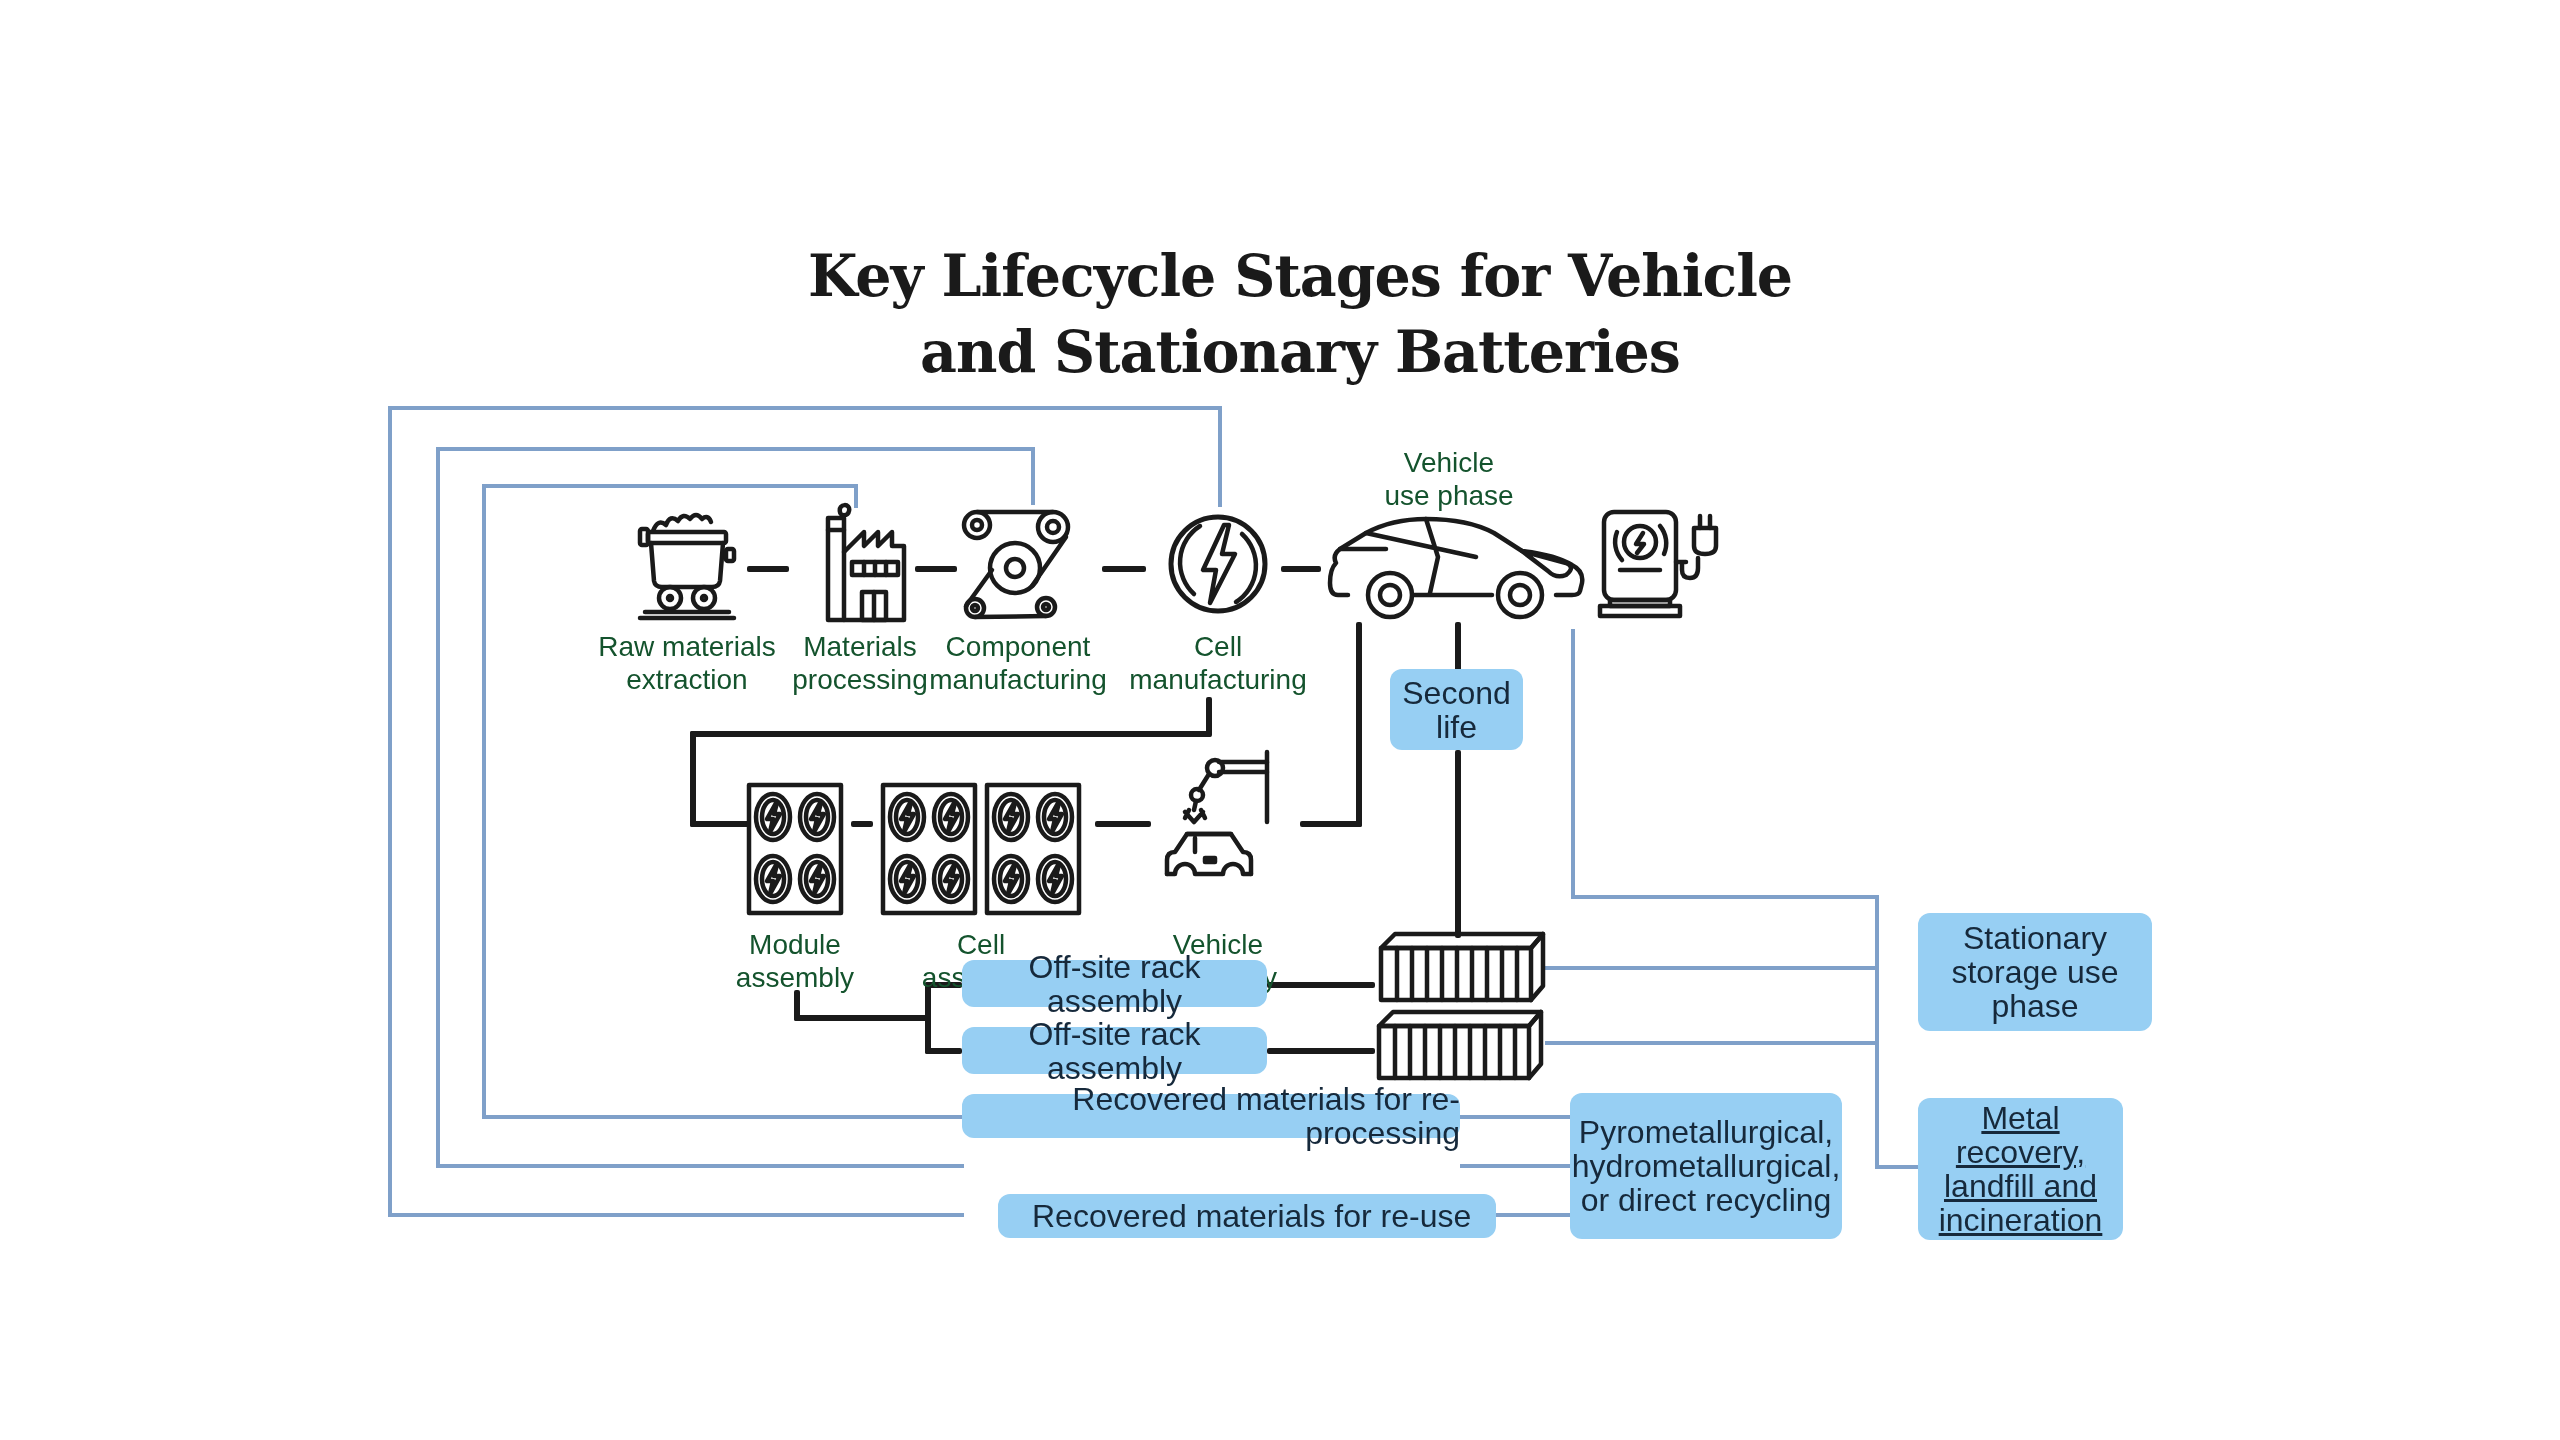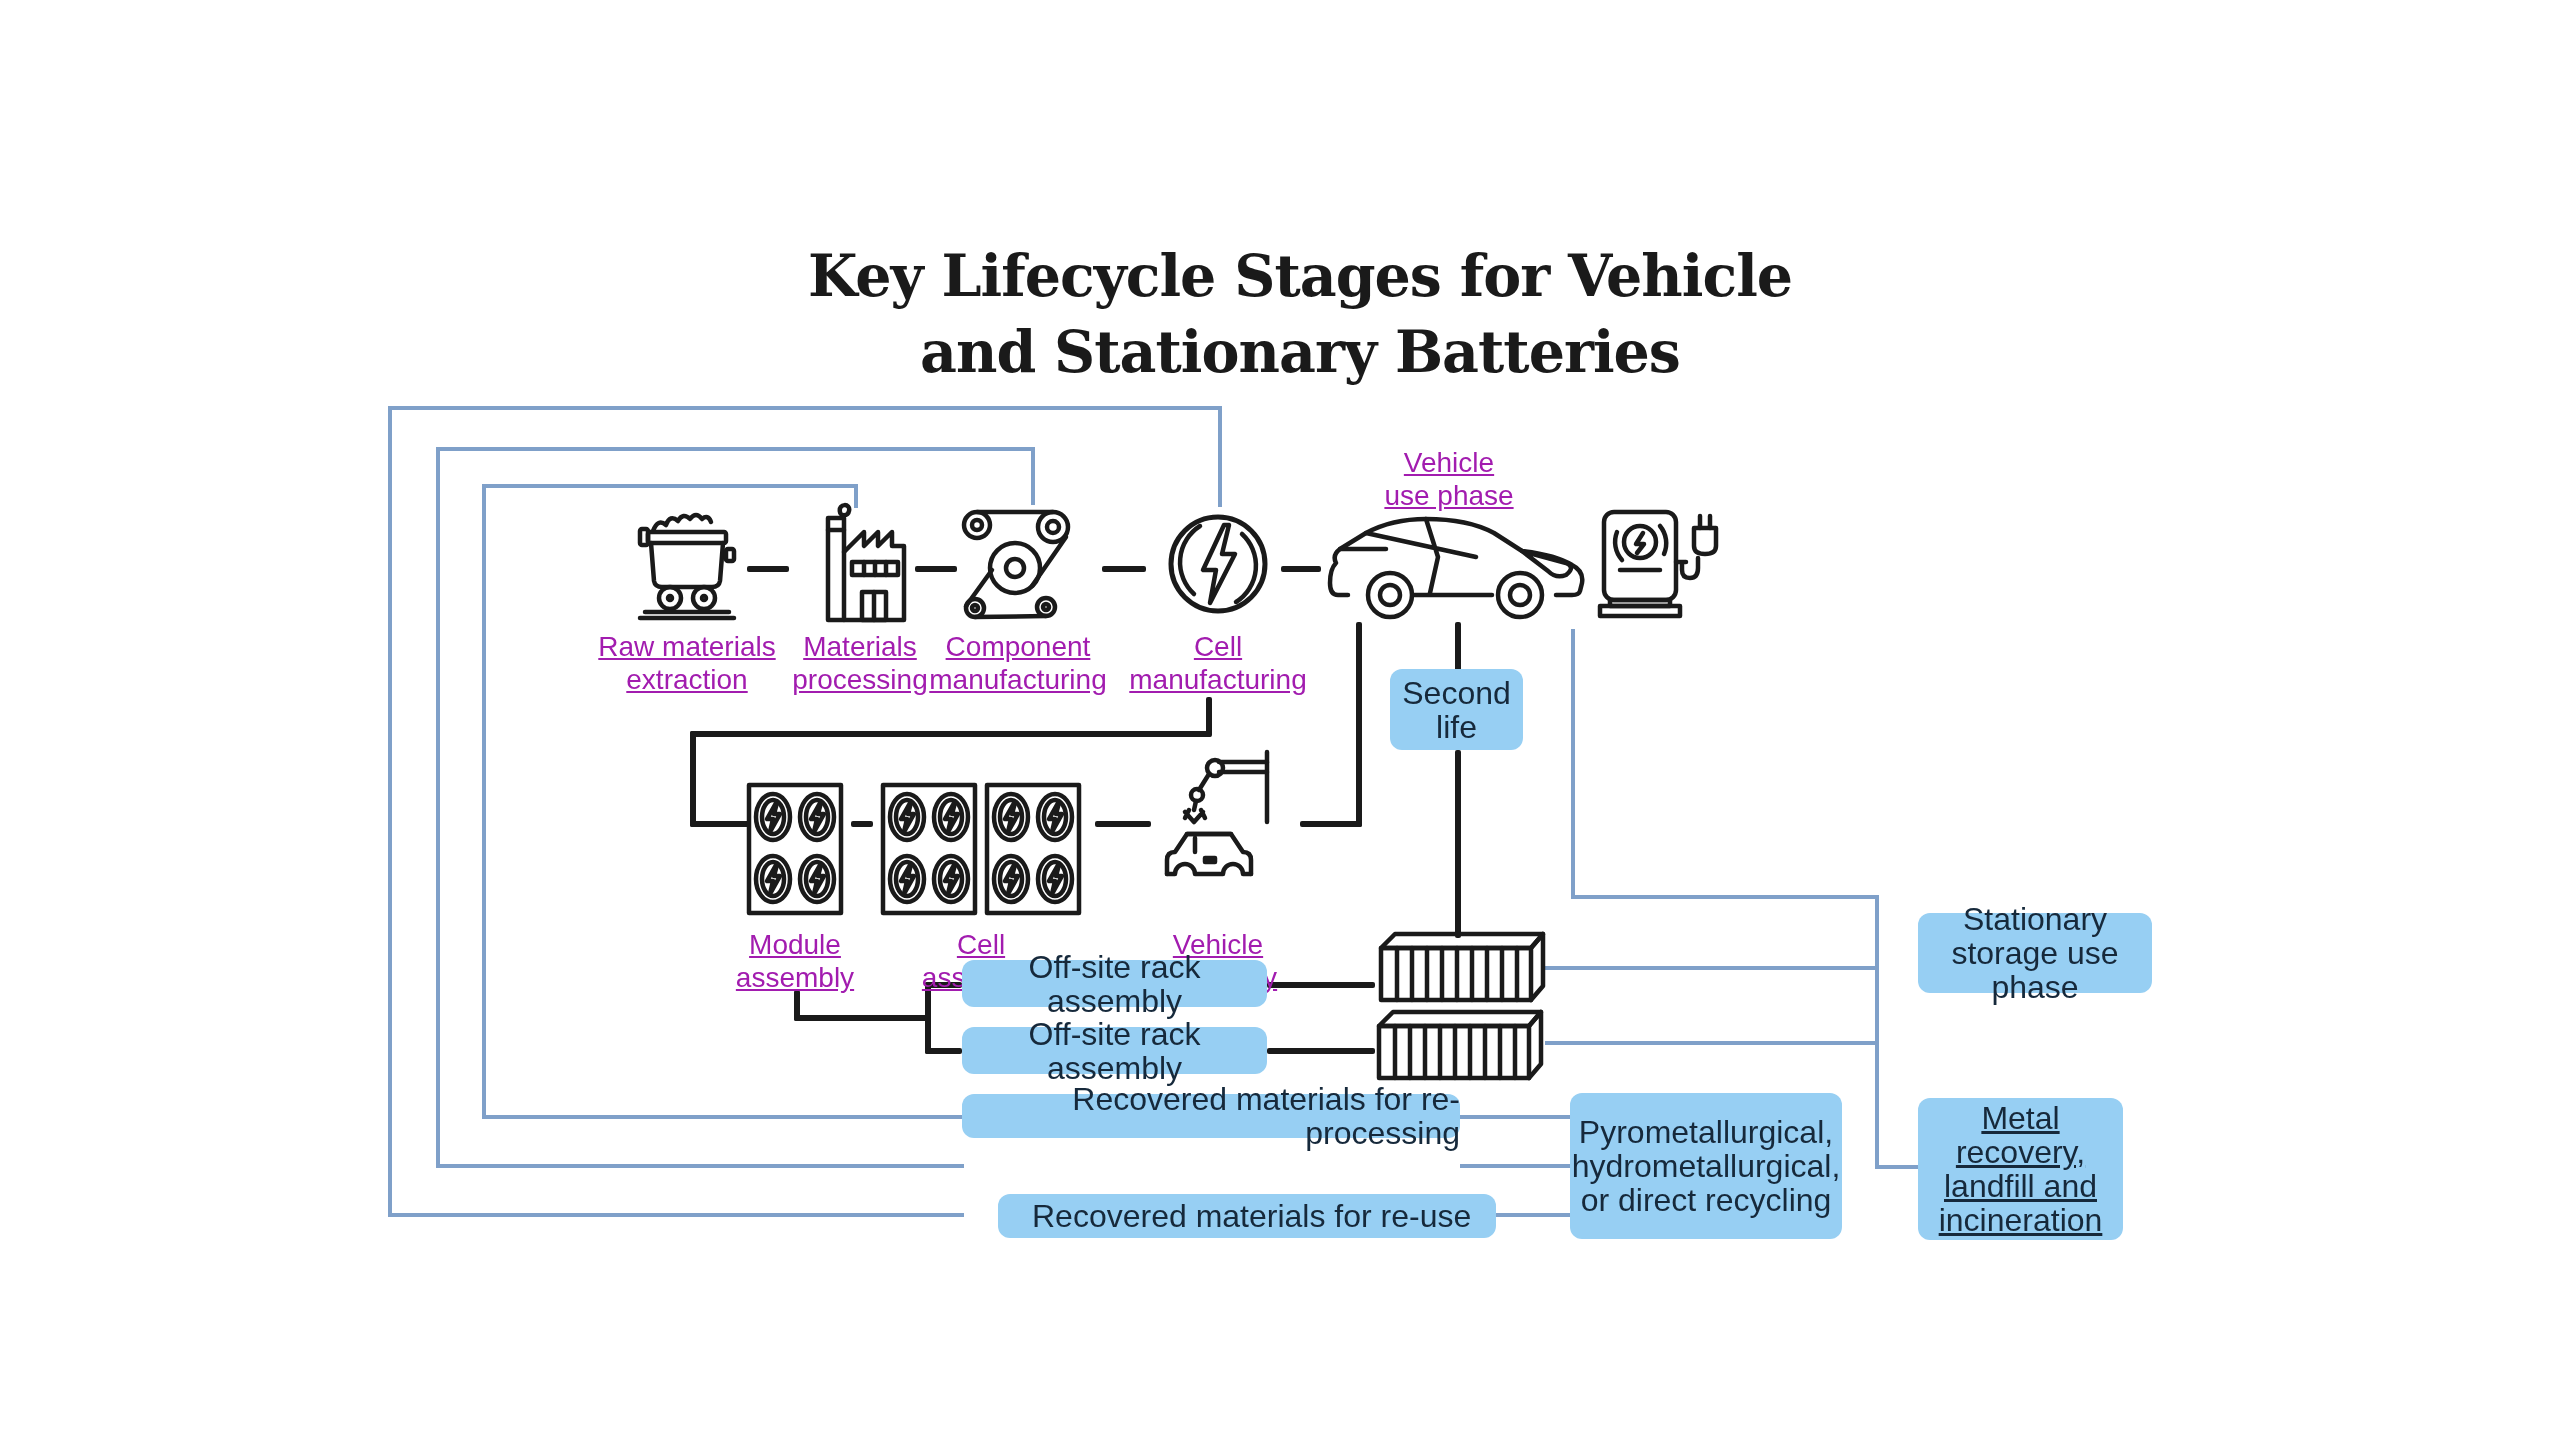--- a/index.html
+++ b/index.html
@@ -6,21 +6,21 @@
     --box-fill:#97CFF3; --box-text:#16293B; --blue-line:#7FA0C9;
     --black-line:#1A1A1A; --title-text:#1A1A1A;
   }
   html,body{margin:0;padding:0;background:#ffffff;}
   #canvas{position:relative;width:2560px;height:1440px;background:#ffffff;overflow:hidden;
           font-family:"Liberation Sans", sans-serif;}
   .abs{position:absolute;}
   .title{width:1200px;text-align:center;color:var(--title-text);
          font-family:"DejaVu Serif","Liberation Serif",serif;font-weight:700;
          font-size:57px;line-height:76px;letter-spacing:-1px;}
-  .lbl{color:#a21caf;font-size:28px;line-height:33px;text-align:center;text-decoration:underline;}
+  .lbl{color:#14532d;font-size:28px;line-height:33px;text-align:center;}
   .hline{position:absolute;height:6px;background:var(--black-line);border-radius:2px;}
   .vline{position:absolute;width:6px;background:var(--black-line);border-radius:2px;}
   .bh{position:absolute;height:4px;background:var(--blue-line);}
   .bv{position:absolute;width:4px;background:var(--blue-line);}
   .bluebox{position:absolute;background:var(--box-fill);color:var(--box-text);
            border-radius:12px;font-size:32px;line-height:34px;
            display:flex;align-items:center;justify-content:center;text-align:center;box-sizing:border-box;}
   .bluebox.left{justify-content:flex-start;text-align:left;padding-left:34px;}
   svg{position:absolute;overflow:visible;}
   svg *{vector-effect:non-scaling-stroke;}
@@ -253,21 +253,21 @@
   <div class="abs lbl" style="left:1118px;top:928px;width:200px;">
     <div>Vehicle</div>
     <div>assembly</div>
   </div>
 
   <div class="bluebox" style="left:1390px;top:669px;width:133px;height:81px;padding:0 14px;">Second life</div>
 
   <div class="bluebox" style="left:962px;top:960px;width:305px;height:47px;">Off-site rack assembly</div>
   <div class="bluebox" style="left:962px;top:1027px;width:305px;height:47px;">Off-site rack assembly</div>
 
-  <div class="bluebox" style="left:1918px;top:913px;width:234px;height:80px;padding:16px 12px;">Stationary storage use phase</div>
+  <div class="bluebox" style="left:1918px;top:913px;width:234px;height:118px;padding:16px 12px;">Stationary storage use phase</div>
 
   <div class="bluebox left" style="left:962px;top:1094px;width:498px;height:44px;text-align:right;">Recovered materials for re-processing</div>
   <div class="bluebox left" style="left:962px;top:1194px;width:498px;height:44px;margin-left:36px;">Recovered materials for re-use</div>
 
   <div class="bluebox" style="left:1570px;top:1093px;width:272px;height:146px;padding:0 14px;">Pyrometallurgical, hydrometallurgical, or direct recycling</div>
   <div class="bluebox" style="left:1918px;top:1098px;width:205px;height:142px;padding:0 12px;text-decoration:underline;">Metal recovery, landfill and incineration</div>
 
 </div>
 
 </body></html>

